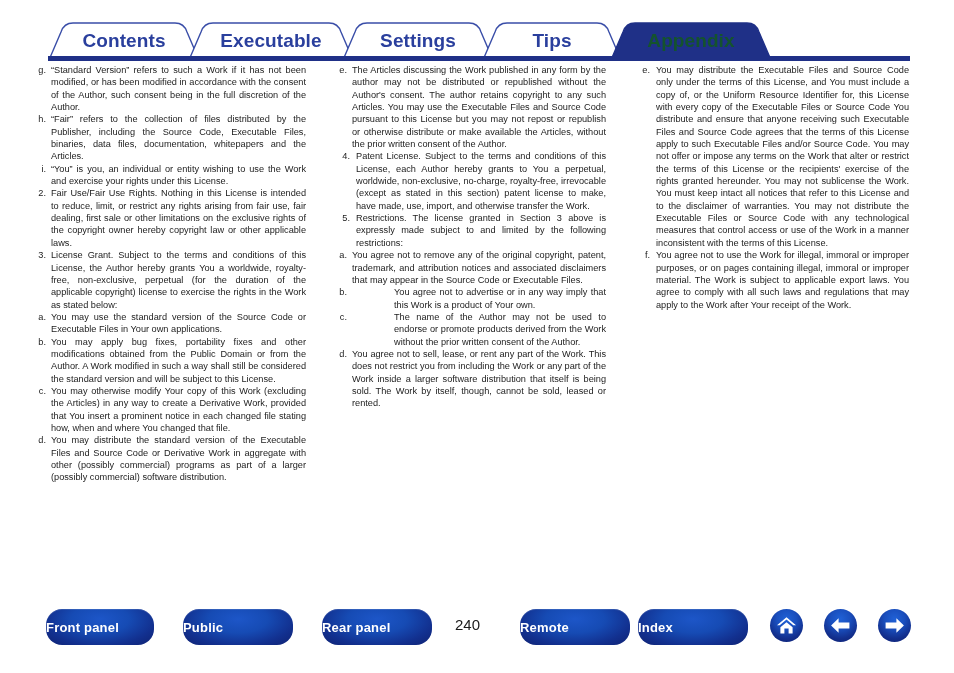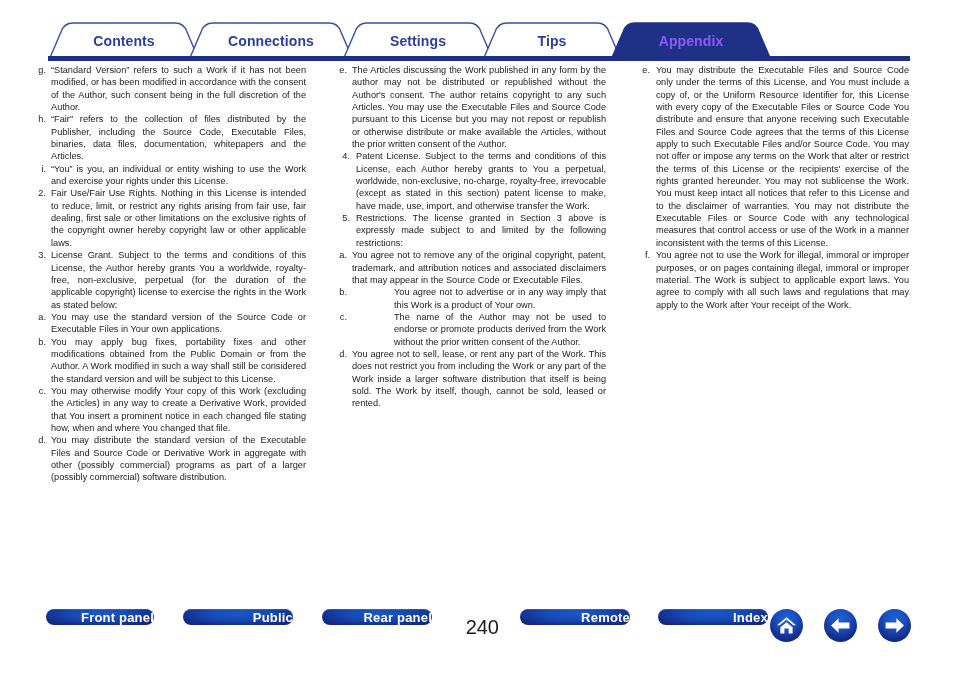--- a/index.html
+++ b/index.html
@@ -43,28 +43,28 @@
     box-sizing: border-box;
   }
   .tab .shape {
     position: absolute;
     left: 0; top: 0; right: 0; bottom: 0;
     z-index: 0;
   }
   .tab .label {
     position: relative;
     z-index: 2;
-    font-size: 14px;
+    font-size: 19px;
     font-weight: bold;
     letter-spacing: 0.1px;
     color: #2a3f9d;
     white-space: nowrap;
   }
   .tab.active .label {
-    color: #8b5cf6;
+    color: #14532d;
   }
   .tab-contents    { width: 152px; margin-left: 0px; }
   .tab-connections { width: 166px; margin-left: -12px; }
   .tab-playback    { width: 152px; margin-left: -12px; }
   .tab-settings    { width: 152px; margin-left: -12px; }
   .tab-tips        { width: 140px; margin-left: -12px; }
   .tab-appendix    { width: 162px; margin-left: -12px; }
 
   .underbar {
     position: absolute;
@@ -126,46 +126,46 @@
   .bottomnav {
     position: absolute;
     left: 0;
     top: 604px;
     width: 954px;
     height: 50px;
   }
   .pill {
     position: absolute;
     top: 5px;
-    height: 16px;
+    height: 36px;
     border-radius: 16px;
     background:
       radial-gradient(ellipse at 50% 28%, #1d56c8 0%, #164bb4 38%, #12308f 72%, #0f2272 100%);
     box-shadow: inset 0 1px 0 rgba(255,255,255,0.12);
     display: flex;
     align-items: center;
-    justify-content: flex-end;
+    justify-content: flex-start;
     color: #ffffff;
     font-size: 13px;
     font-weight: bold;
     letter-spacing: 0.2px;
   }
   .pill-front  { left: 46px;  width: 108px; }
   .pill-display{ left: 183px; width: 110px; }
   .pill-rear   { left: 322px; width: 110px; }
   .pill-remote { left: 520px; width: 110px; }
-  .pill-index  { left: 658px; width: 110px; }
+  .pill-index  { left: 638px; width: 110px; }
 
   .pagenum {
     position: absolute;
     left: 455px;
     top: 12px;
     width: 44px;
-    text-align: right;
-    font-size: 20px;
+    text-align: left;
+    font-size: 15px;
     color: #1a1a1a;
   }
 
   .circlebtn {
     position: absolute;
     top: 5px;
     width: 33px;
     height: 33px;
     border-radius: 50%;
     background:
@@ -189,21 +189,21 @@
       <svg class="shape" viewBox="0 0 152 38" preserveAspectRatio="none">
         <path d="M1 38 L13 10 Q16 1 25 1 L127 1 Q136 1 139 10 L151 38 Z" fill="#ffffff" stroke="#3a4ea8" stroke-width="1.4"></path>
       </svg>
       <span class="label">Contents</span>
     </div>
 
     <div class="tab tab-connections">
       <svg class="shape" viewBox="0 0 166 38" preserveAspectRatio="none">
         <path d="M1 38 L13 10 Q16 1 25 1 L141 1 Q150 1 153 10 L165 38 Z" fill="#ffffff" stroke="#3a4ea8" stroke-width="1.4"></path>
       </svg>
-      <span class="label">Connections</span>
+      <span class="label">Executable</span>
     </div>
 
 
     <div class="tab tab-settings">
       <svg class="shape" viewBox="0 0 152 38" preserveAspectRatio="none">
         <path d="M1 38 L13 10 Q16 1 25 1 L127 1 Q136 1 139 10 L151 38 Z" fill="#ffffff" stroke="#3a4ea8" stroke-width="1.4"></path>
       </svg>
       <span class="label">Settings</span>
     </div>
 

